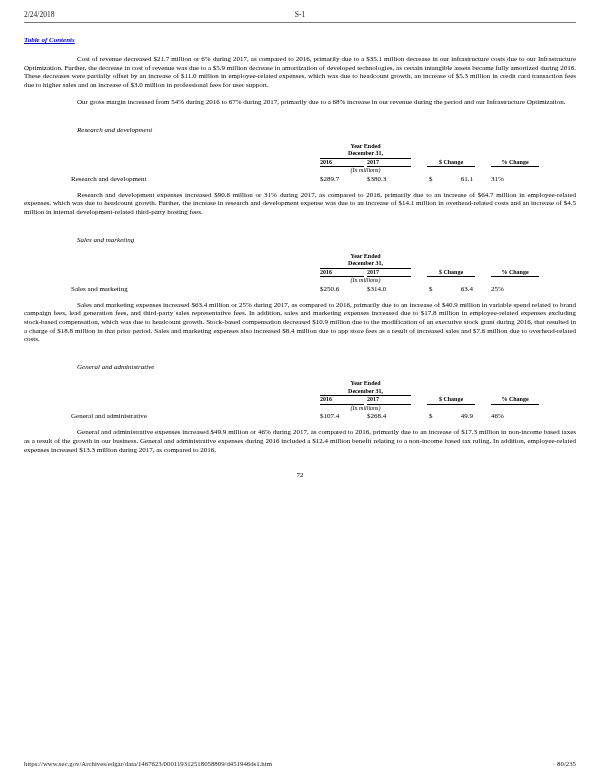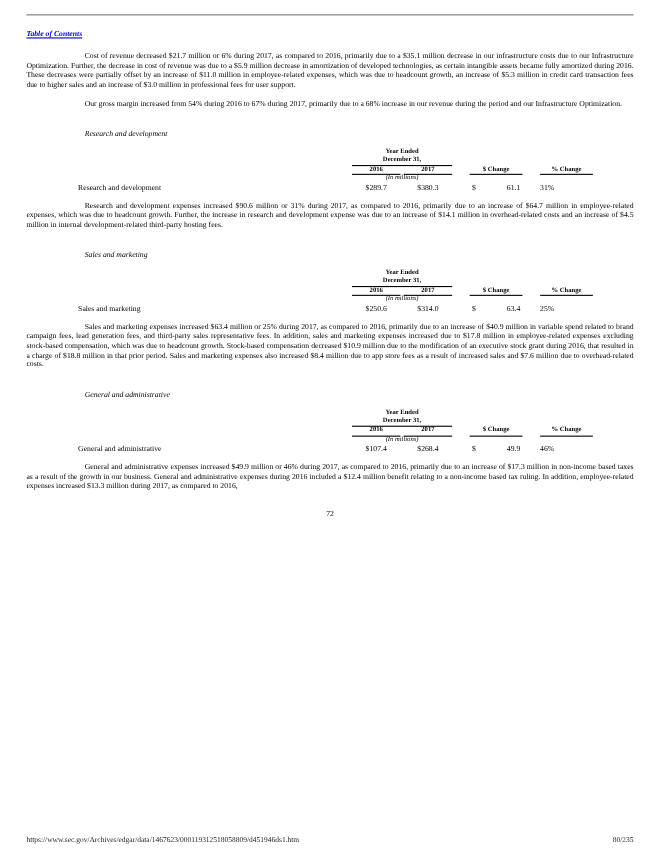--- a/index.html
+++ b/index.html
@@ -46,21 +46,21 @@
   }
 
   
   table.fin {
     border-collapse:separate; border-spacing:3px 0;
     margin-left:44px; margin-top:9px;
     font-size:7px; line-height:8px;
   }
   table.fin td { padding:0; vertical-align:bottom; }
   td.lbl   { width:246px; text-align:left; }
-  td.num   { width:44px;  text-align:center; padding-right:3px; }
+  td.num   { width:44px;  text-align:left; padding-right:3px; }
   td.gapc  { width:10px; }
   td.chg   { width:48px; }
   .hdr { font-weight:bold; text-align:center; font-size:6px; line-height:7.5px; }
   .rule { border-bottom:1px solid #000; }
   .inmill { font-style:italic; text-align:center; font-size:6px; line-height:7.5px; }
   .chgval { display:flex; justify-content:space-between; padding:0 2px; }
   .pct { text-align:left; }
 
   
   .page-number { text-align:center; font-size:7px; margin-top:17px; }
@@ -68,20 +68,25 @@
     position:absolute; left:24px; right:24px; bottom:9px;
     display:flex; justify-content:space-between;
     font-size:6.8px; color:#222;
   }
 </style>
 </head>
 <body>
 
 <div class="page">
 
+  <div class="print-header">
+    <div class="left">2/24/2018</div>
+    <div class="mid">S-1</div>
+    <div class="right"></div>
+  </div>
   <div class="header-rule"></div>
 
   <a class="toc-link">Table of Contents</a>
 
   <p class="para first">Cost of revenue decreased $21.7 million or 6% during 2017, as compared to 2016, primarily due to a $35.1 million decrease in our infrastructure costs due to our Infrastructure Optimization. Further, the decrease in cost of revenue was due to a $5.9 million decrease in amortization of developed technologies, as certain intangible assets became fully amortized during 2016. These decreases were partially offset by an increase of $11.0 million in employee-related expenses, which was due to headcount growth, an increase of $5.3 million in credit card transaction fees due to higher sales and an increase of $3.0 million in professional fees for user support.</p>
   <p class="para">Our gross margin increased from 54% during 2016 to 67% during 2017, primarily due to a 68% increase in our revenue during the period and our Infrastructure Optimization.</p>
 
   
   <div class="section">
     <div class="section-heading">Research and development</div>

